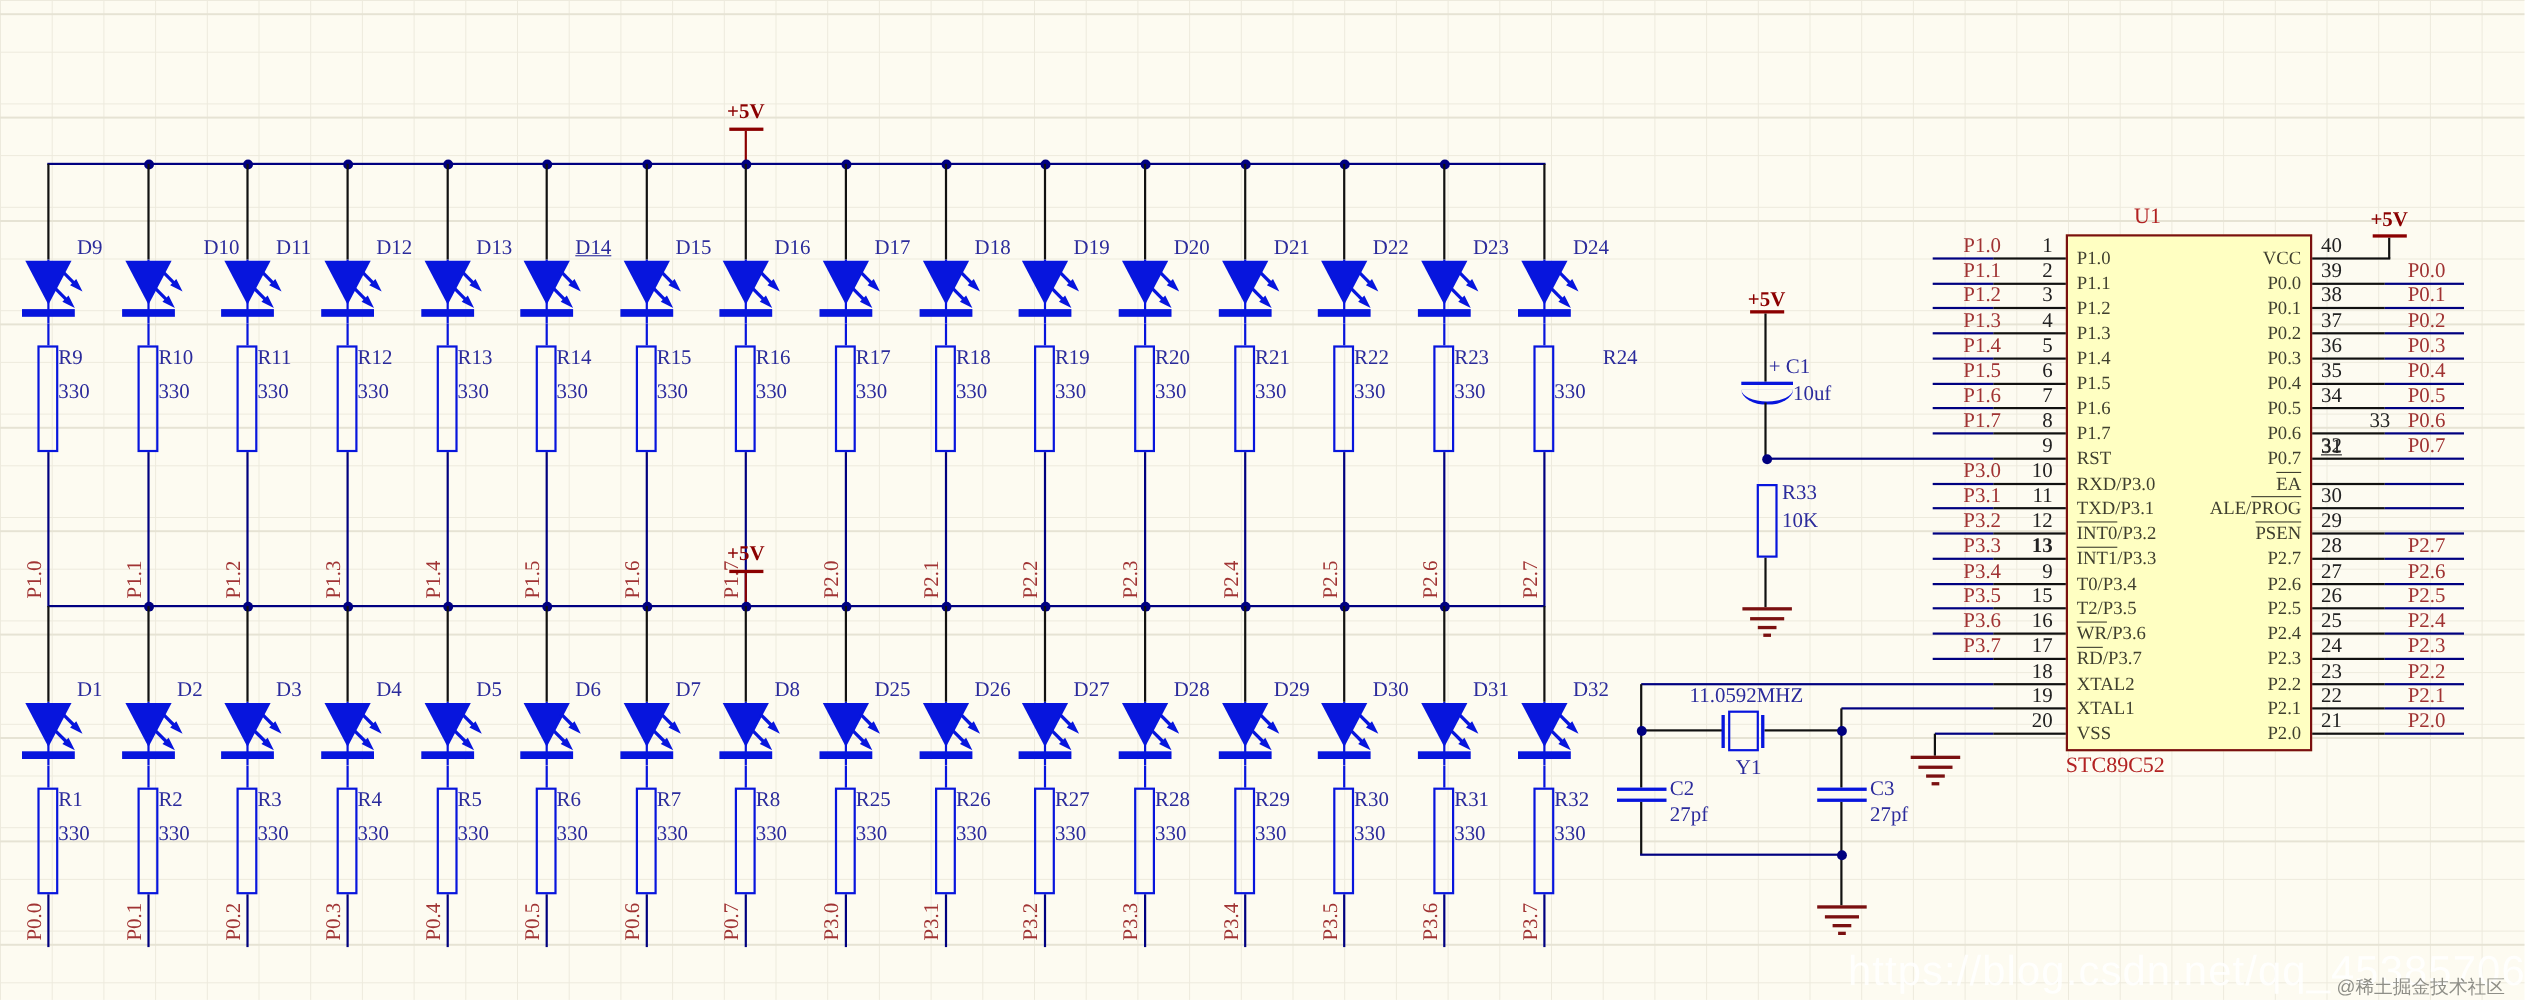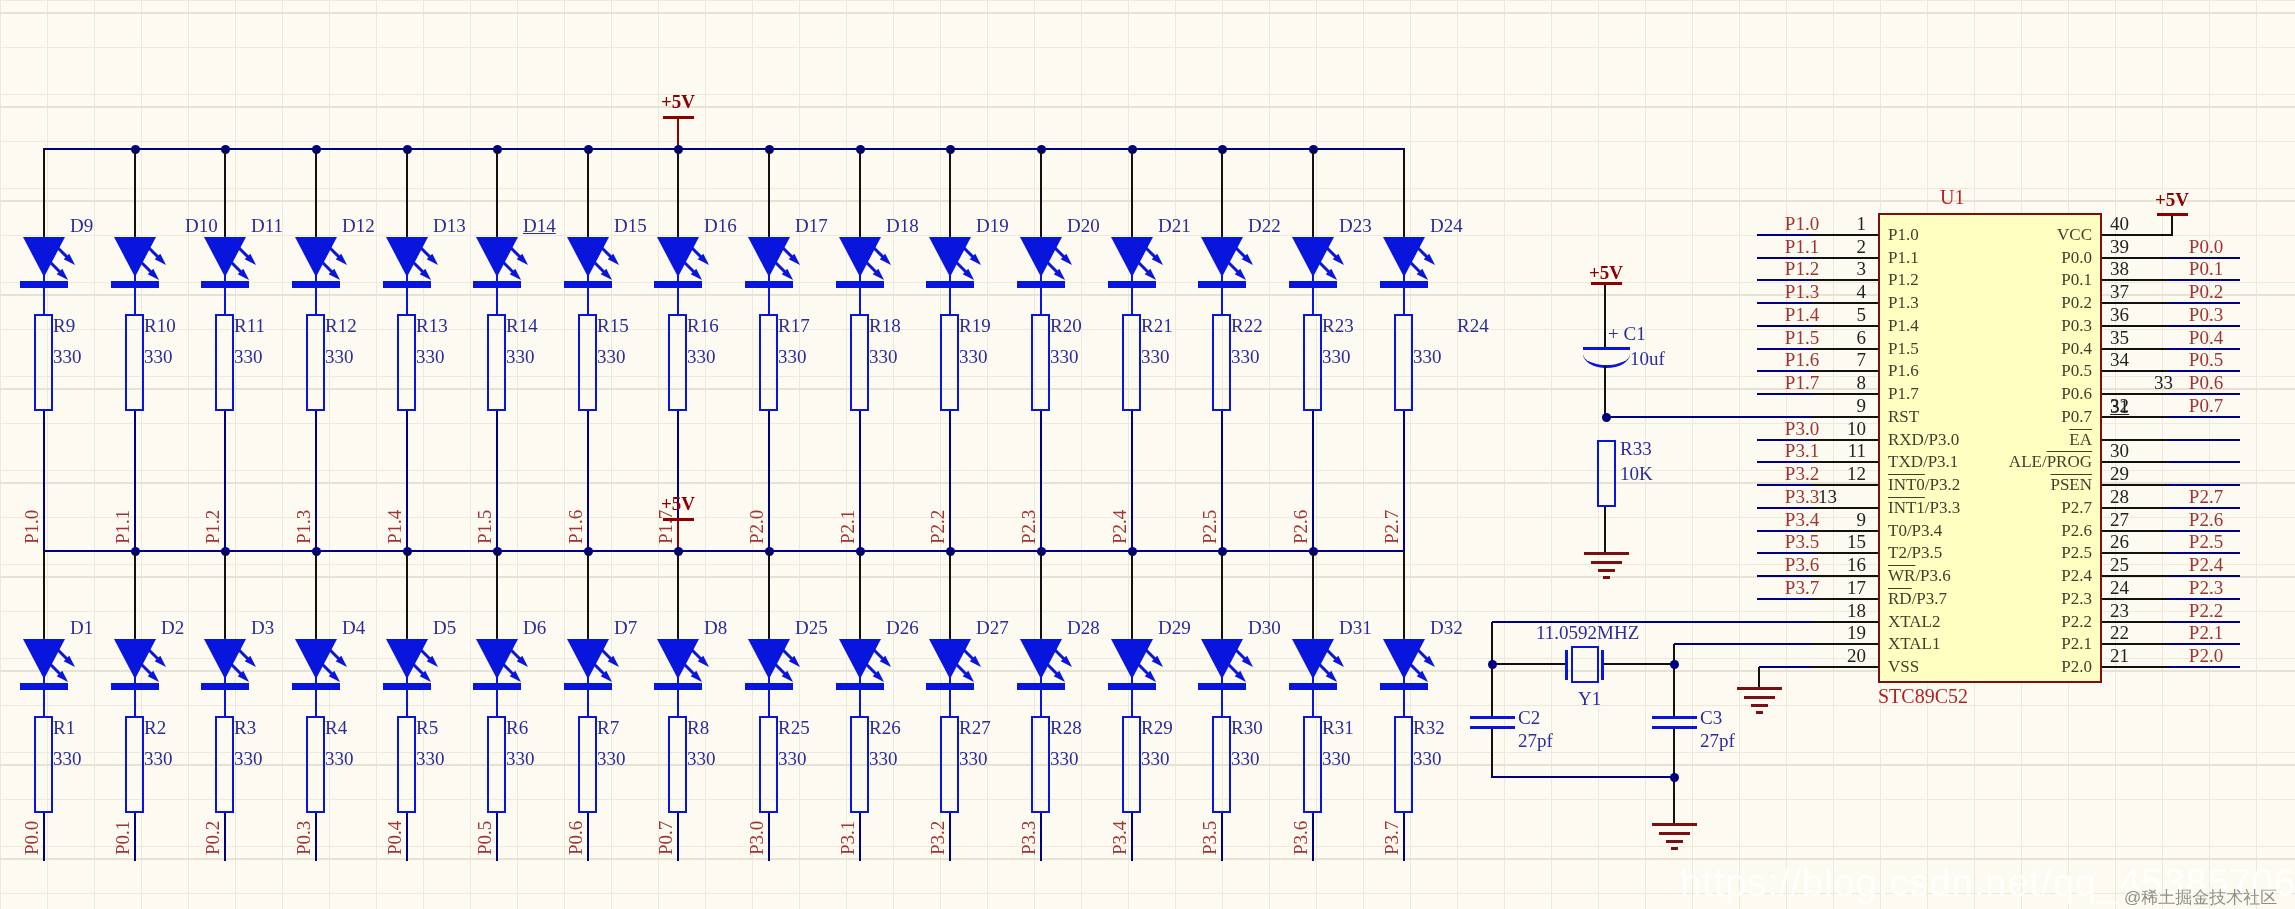--- a/index.html
+++ b/index.html
@@ -684,21 +684,21 @@
     <div class="ab lbl num" style="left:1818px;top:440px;width:48px;text-align:right;">11</div>
     <div class="ab lbl red" style="left:1772px;top:440px;width:60px;text-align:center;">P3.1</div>
     <div class="ab lbl inner" style="left:1888px;top:451px;">TXD/P3.1</div>
     <div class="ab" style="left:1812px;top:484px;width:66px;height:2px;background:#111;"></div>
     <div class="ab" style="left:1757px;top:484px;width:55px;height:2px;background:#000080;"></div>
     <div class="ab lbl num" style="left:1818px;top:463px;width:48px;text-align:right;">12</div>
     <div class="ab lbl red" style="left:1772px;top:463px;width:60px;text-align:center;">P3.2</div>
     <div class="ab lbl inner" style="left:1888px;top:474px;"><span class="ov">INT0</span>/P3.2</div>
     <div class="ab" style="left:1812px;top:507px;width:66px;height:2px;background:#111;"></div>
     <div class="ab" style="left:1757px;top:507px;width:55px;height:2px;background:#000080;"></div>
-    <div class="ab lbl num" style="left:1818px;top:486px;width:48px;">13</div>
+    <div class="ab lbl num" style="left:1818px;top:486px;width:48px;text-align:right;font-weight:bold;">13</div>
     <div class="ab lbl red" style="left:1772px;top:486px;width:60px;text-align:center;">P3.3</div>
     <div class="ab lbl inner" style="left:1888px;top:497px;"><span class="ov">INT1</span>/P3.3</div>
     <div class="ab" style="left:1812px;top:530px;width:66px;height:2px;background:#111;"></div>
     <div class="ab" style="left:1757px;top:530px;width:55px;height:2px;background:#000080;"></div>
     <div class="ab lbl num" style="left:1818px;top:509px;width:48px;text-align:right;">9</div>
     <div class="ab lbl red" style="left:1772px;top:509px;width:60px;text-align:center;">P3.4</div>
     <div class="ab lbl inner" style="left:1888px;top:520px;">T0/P3.4</div>
     <div class="ab" style="left:1812px;top:552px;width:66px;height:2px;background:#111;"></div>
     <div class="ab" style="left:1757px;top:552px;width:55px;height:2px;background:#000080;"></div>
     <div class="ab lbl num" style="left:1818px;top:531px;width:48px;text-align:right;">15</div>

